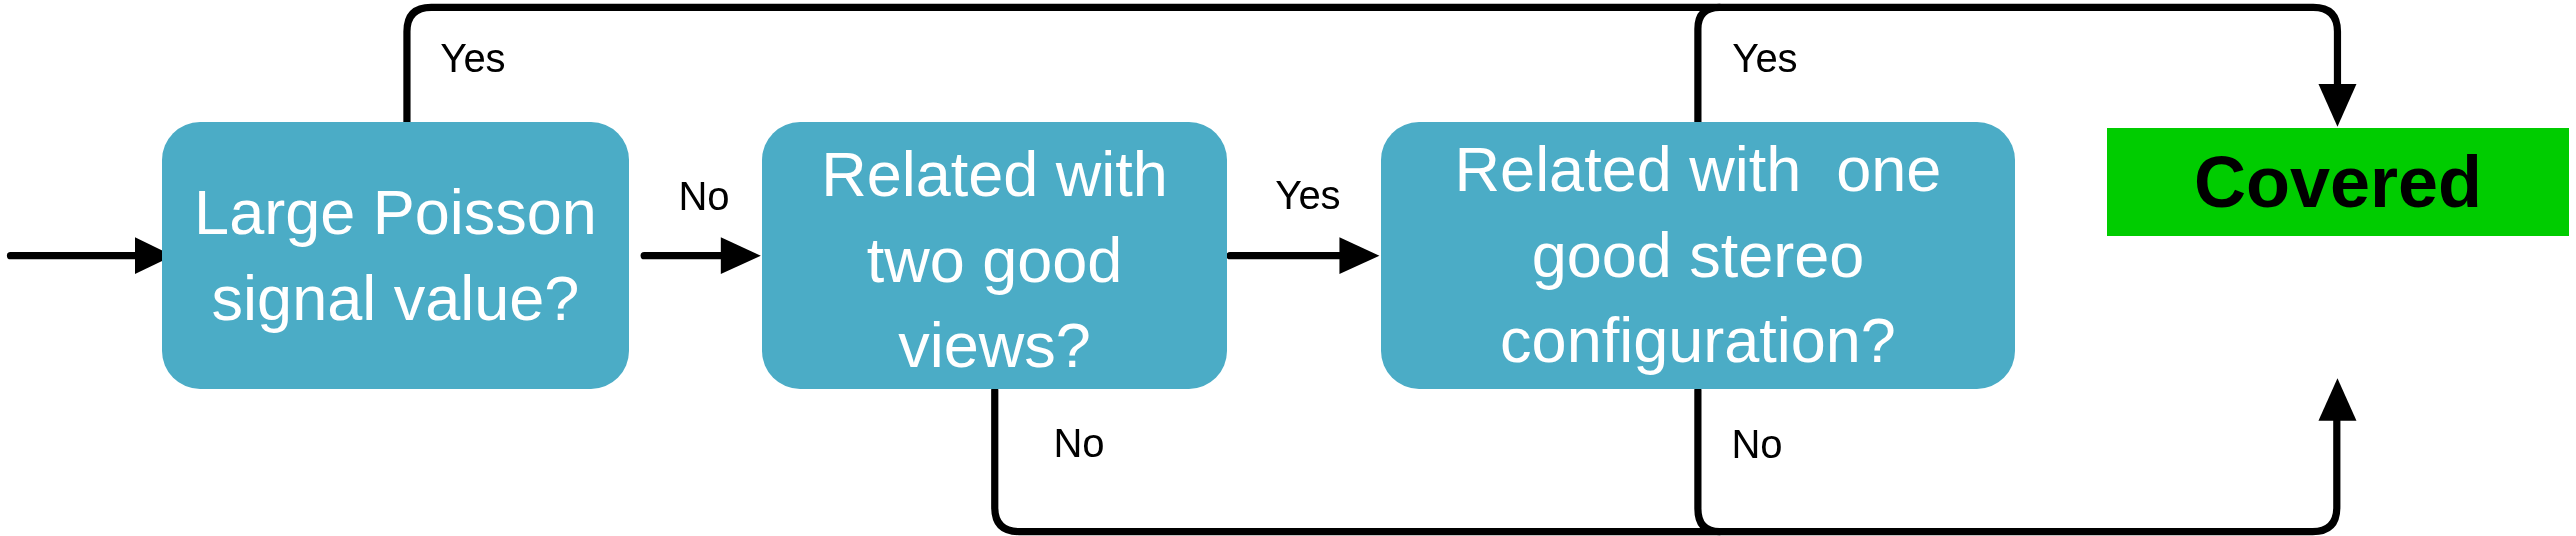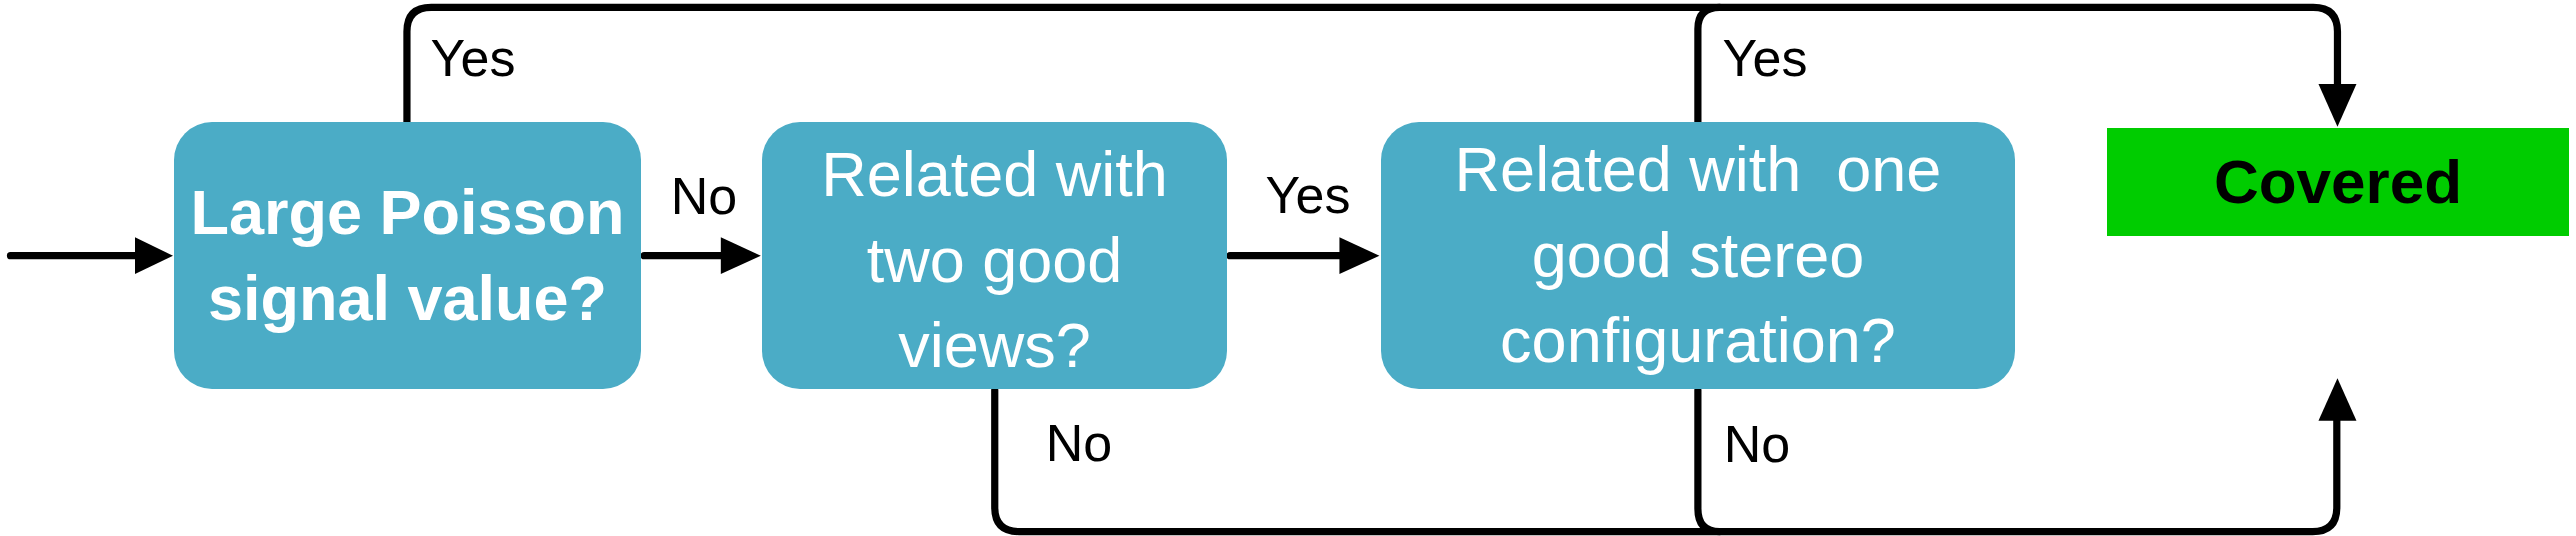--- a/index.html
+++ b/index.html
@@ -47,35 +47,35 @@
     border-radius: 38px;
     font-size: 63px;
     line-height: 1.36;
     font-weight: 400;
   }
   .question .node-label {
     white-space: pre-wrap;
   }
   .result {
     color: var(--result-text, #000000);
-    font-size: 62px;
+    font-size: 72px;
     font-weight: 700;
     line-height: 1;
   }
   .result-covered {
     background: var(--covered-fill, #00cc00);
   }
   .result-not-covered {
     background: var(--not-covered-fill, #ff0000);
   }
   .edge-label {
     position: absolute;
     transform: translate(-50%, -50%);
     color: var(--connector, #000000);
-    font-size: 52px;
+    font-size: 40px;
     line-height: 1;
     white-space: nowrap;
   }
 </style>
 </head>
 <body>
 
 <div class="canvas">
 
   <svg class="connector-layer" viewBox="0 0 3931 819" aria-hidden="true">
@@ -90,21 +90,21 @@
     </g>
     <g>
       <polygon class="arrowhead" points="206,362 206,418 264,390"></polygon>
       <polygon class="arrowhead" points="1100,362 1100,418 1161,390"></polygon>
       <polygon class="arrowhead" points="2044,362 2044,418 2105,390"></polygon>
       <polygon class="arrowhead" points="3538,128 3596,128 3567,193"></polygon>
       <polygon class="arrowhead" points="3538,642 3596,642 3567,577"></polygon>
     </g>
   </svg>
 
-  <div class="node question" style="left:174px; top:122px; width:467px; height:267px;font-weight:bold;">
+  <div class="node question" style="left:162px; top:122px; width:467px; height:267px;">
     <span class="node-label">Large Poisson
 signal value?</span>
   </div>
 
   <div class="node question" style="left:762px; top:122px; width:465px; height:267px;align-items:flex-end;">
     <span class="node-label">Related with
 two good
 views?</span>
   </div>
 

